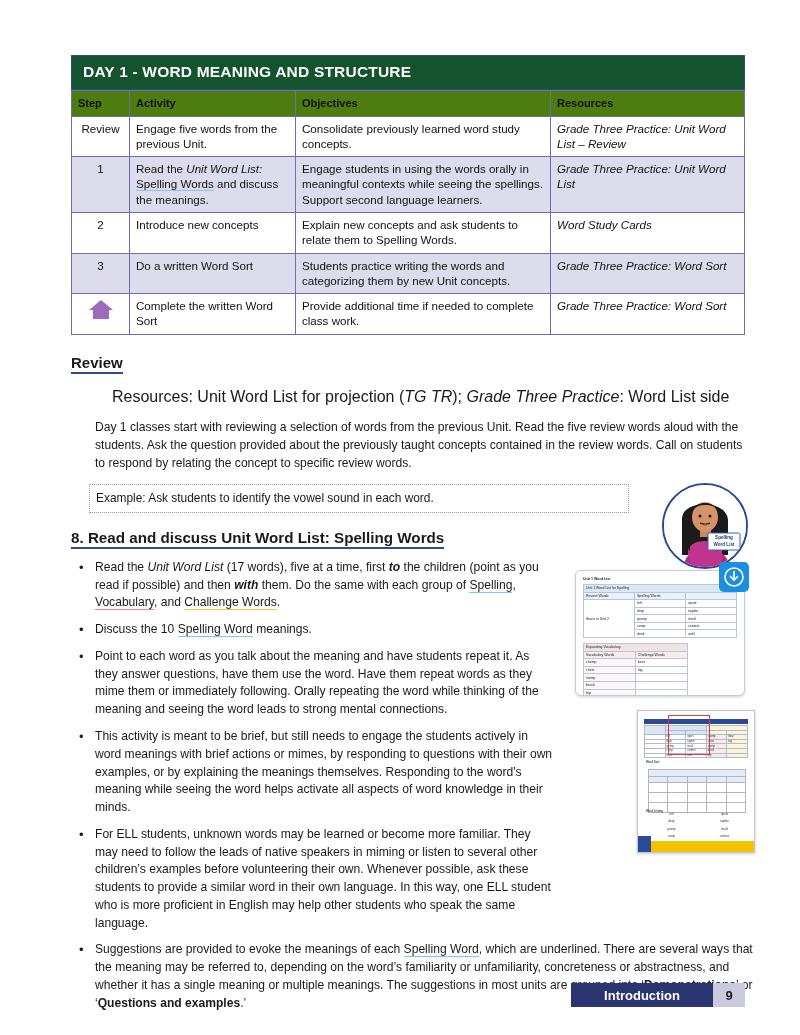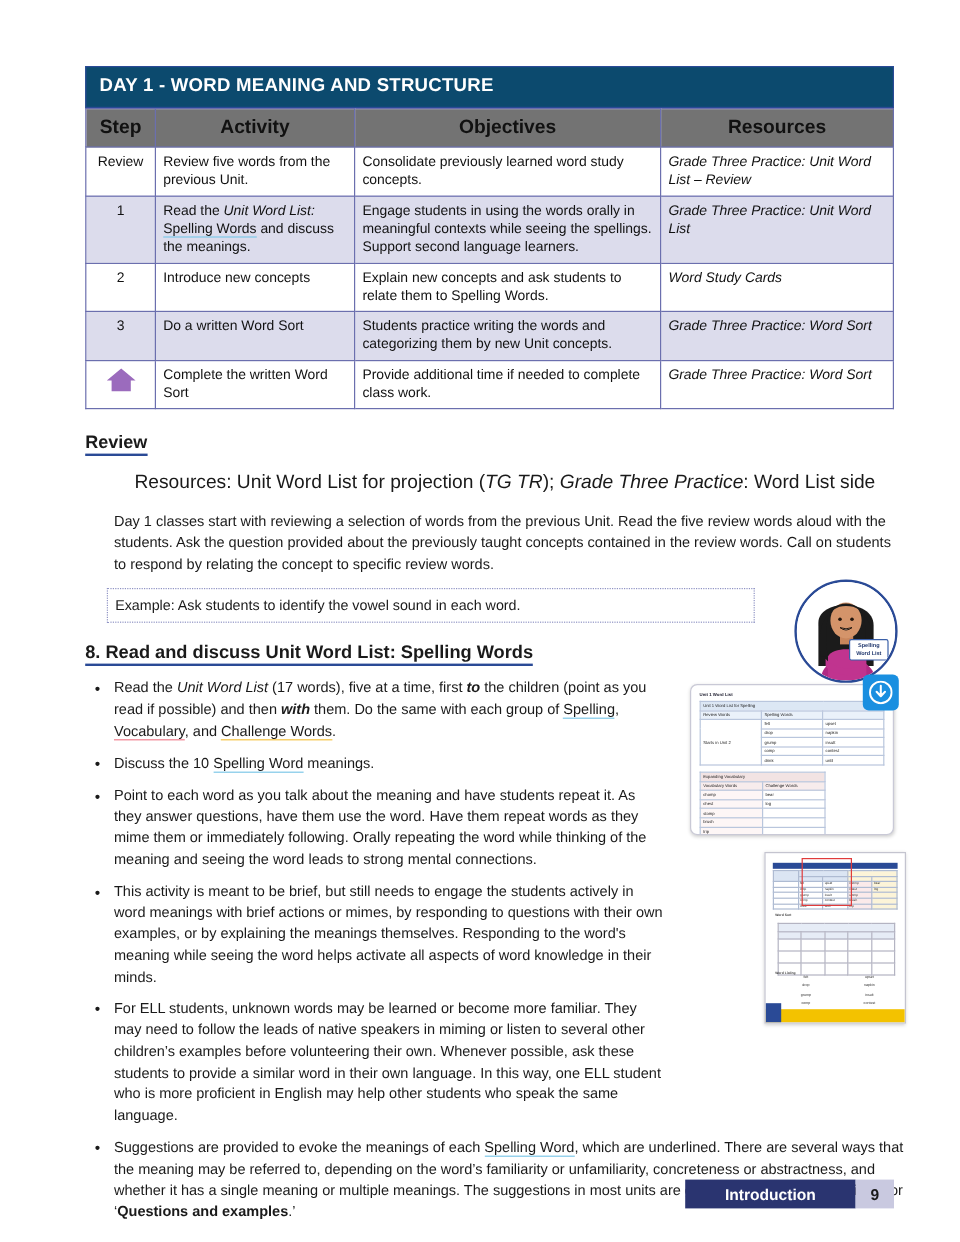--- a/index.html
+++ b/index.html
@@ -20,21 +20,21 @@
   }
   .content {
     position: absolute;
     left: 71px;
     top: 55px;
     width: 674px;
   }
 
   
   .day-banner {
-    background: #0c4a6e;
+    background: #14532d;
     color: #ffffff;
     font-size: 15.5px;
     font-weight: bold;
     letter-spacing: 0.2px;
     padding: 7px 11px 8px 11px;
     box-sizing: border-box;
     border: 1px solid #2a4a96;
   }
 
   
@@ -45,24 +45,24 @@
     font-size: 11.6px;
     color: #111111;
   }
   table.plan th, table.plan td {
     border: 1px solid #6b6fae;
     padding: 4px 6px 5px 6px;
     vertical-align: top;
     line-height: 1.32;
   }
   table.plan th {
-    background: #737373;
-    font-weight: bold;
-    font-size: 16px;
-    text-align: center;
+    background: #4d7c0f;
+    font-weight: bold;
+    font-size: 11px;
+    text-align: left;
     padding-top: 5px;
     padding-bottom: 5px;
   }
   .col-step  { width: 58px; }
   .col-act   { width: 166px; }
   .col-obj   { width: 255px; }
   .col-res   { width: auto; }
   td.stepcell { text-align: center; }
   th.stepcell { text-align: left; }
   tr.shade td { background: #dcdcec; }
@@ -332,21 +332,21 @@
         <tr>
           <th class="stepcell">Step</th>
           <th>Activity</th>
           <th>Objectives</th>
           <th>Resources</th>
         </tr>
       </thead>
       <tbody>
         <tr class="plain">
           <td class="stepcell">Review</td>
-          <td>Review five words from the previous Unit.</td>
+          <td>Engage five words from the previous Unit.</td>
           <td>Consolidate previously learned word study concepts.</td>
           <td class="res">Grade Three Practice: Unit Word List – Review</td>
         </tr>
 
         <tr class="shade">
           <td class="stepcell">1</td>
           <td><span>Read the </span><span class="ital">Unit Word List:</span><span class="ul-blue"> Spelling Words</span><span> and discuss the meanings.</span></td>
           <td style="white-space:pre-line">Engage students in using the words orally in meaningful contexts while seeing the spellings.
 Support second language learners.</td>
           <td class="res">Grade Three Practice: Unit Word List</td>

